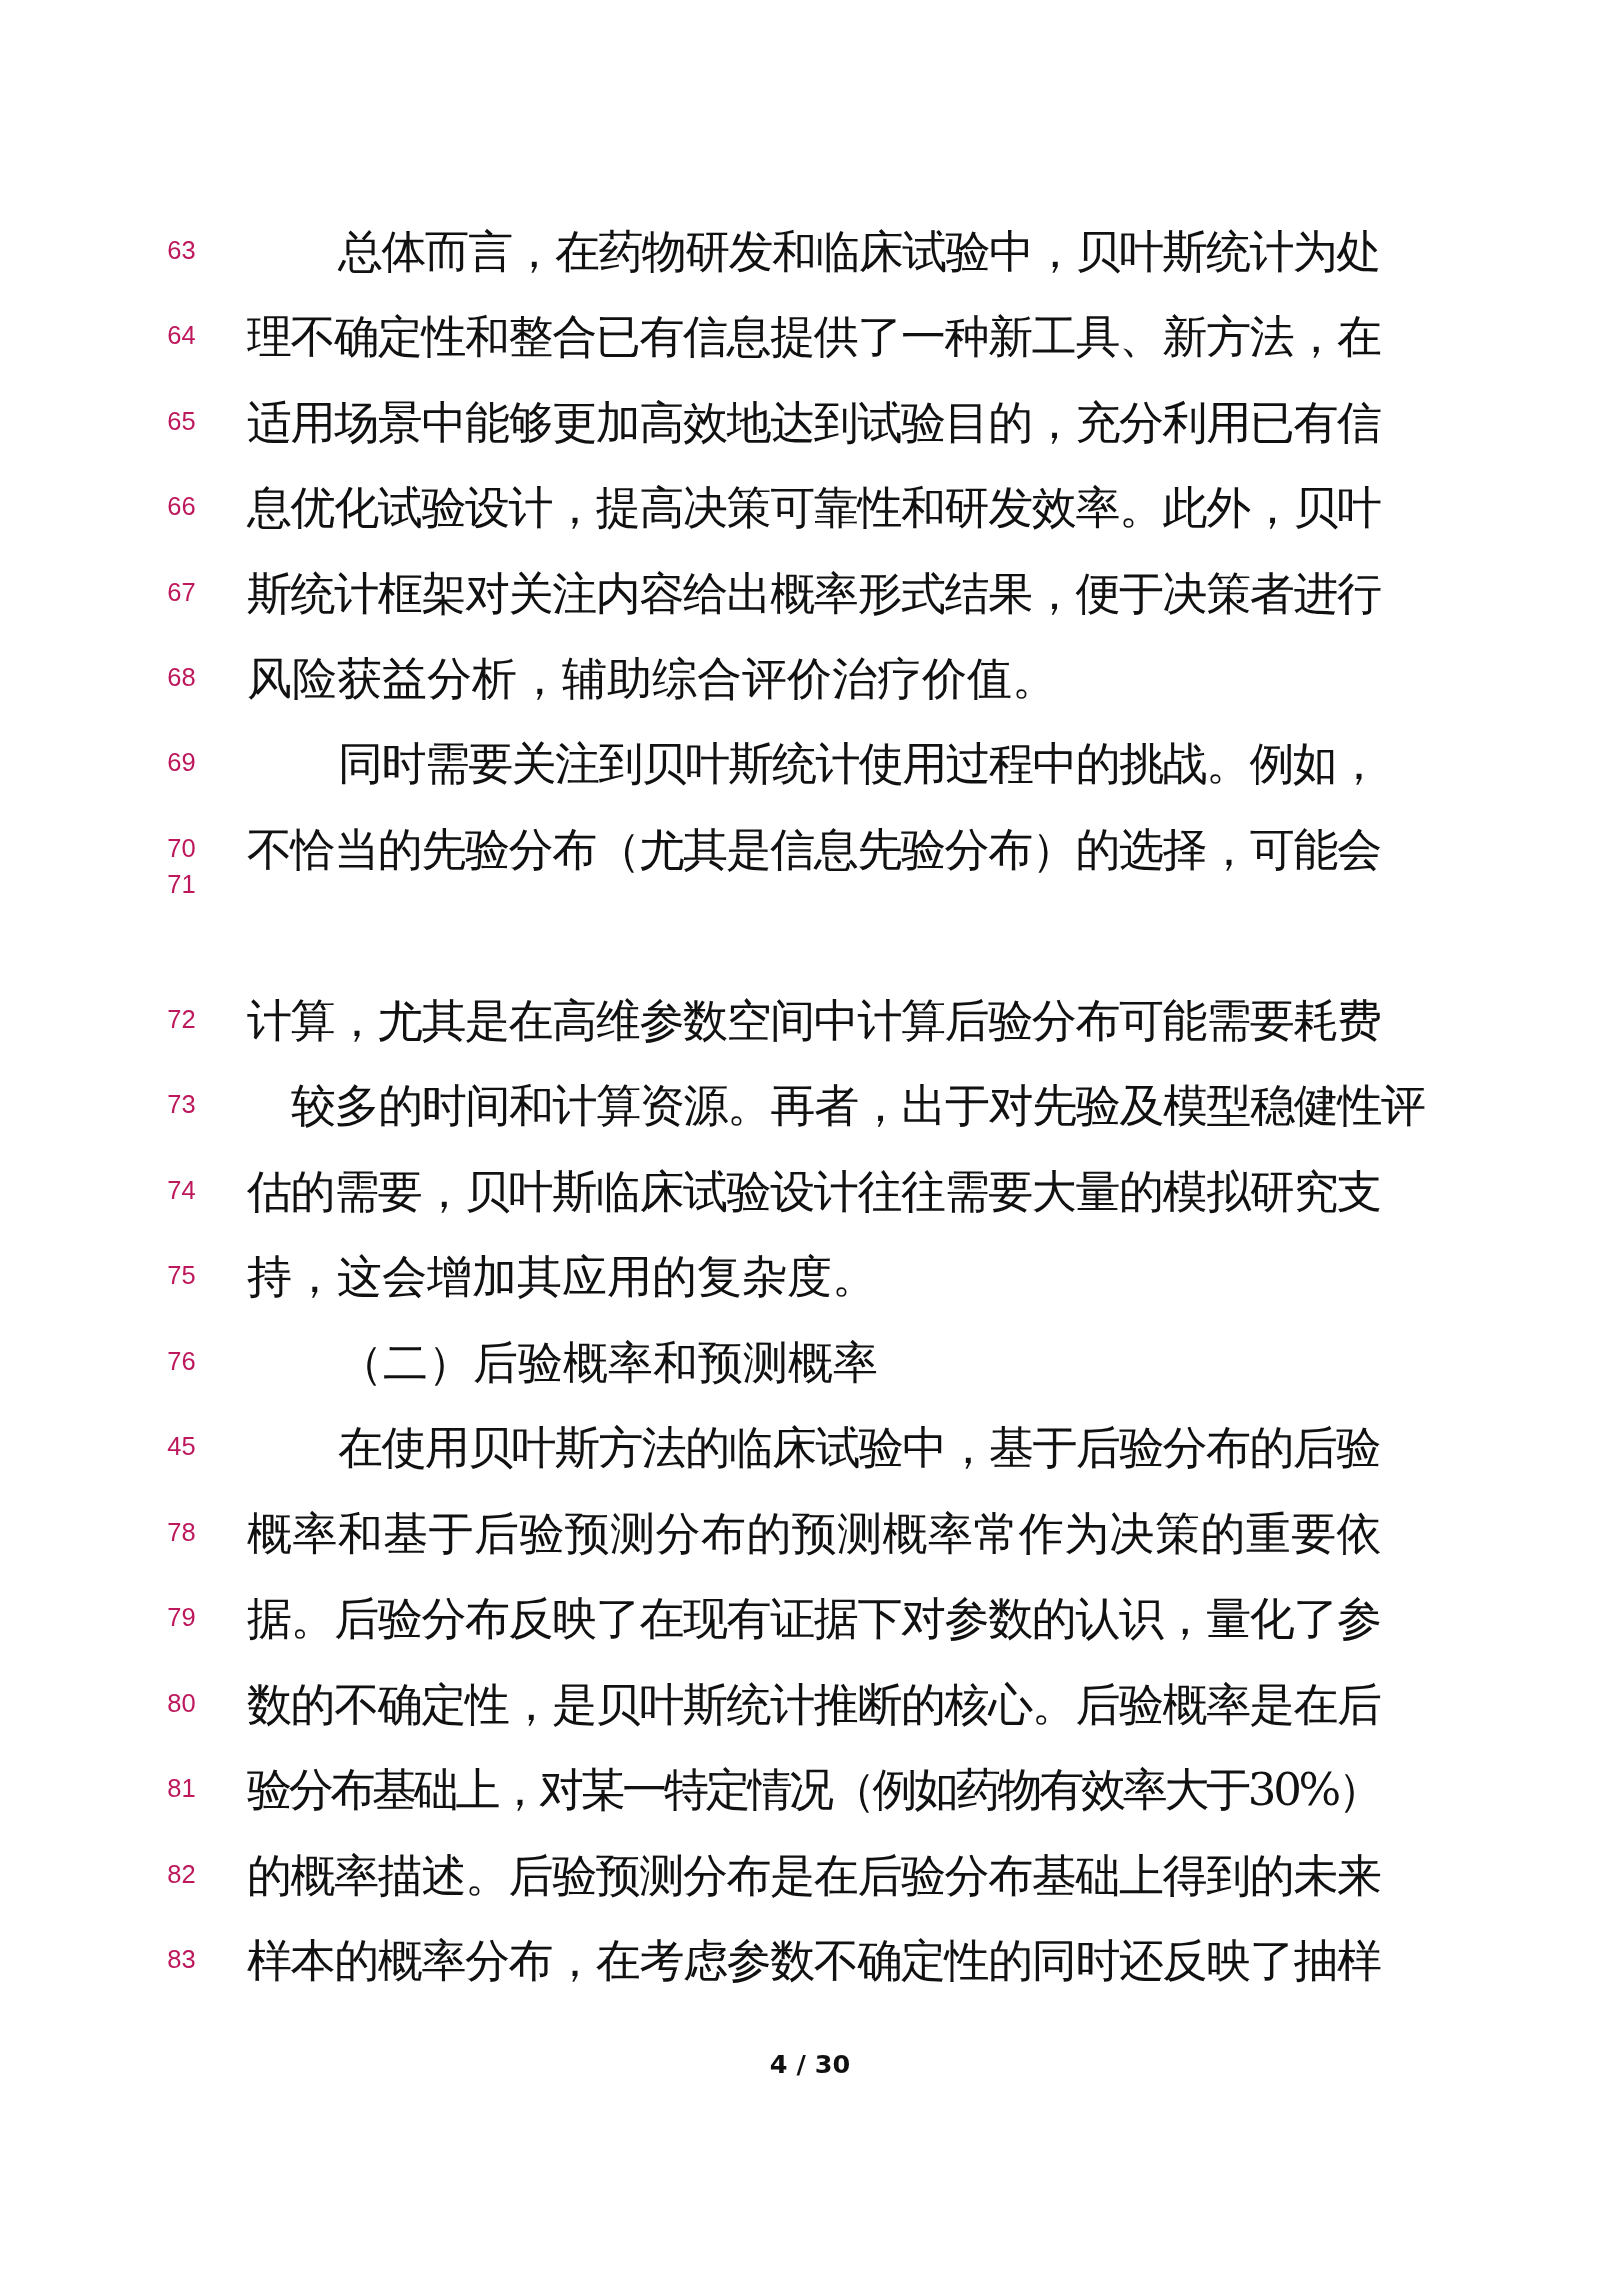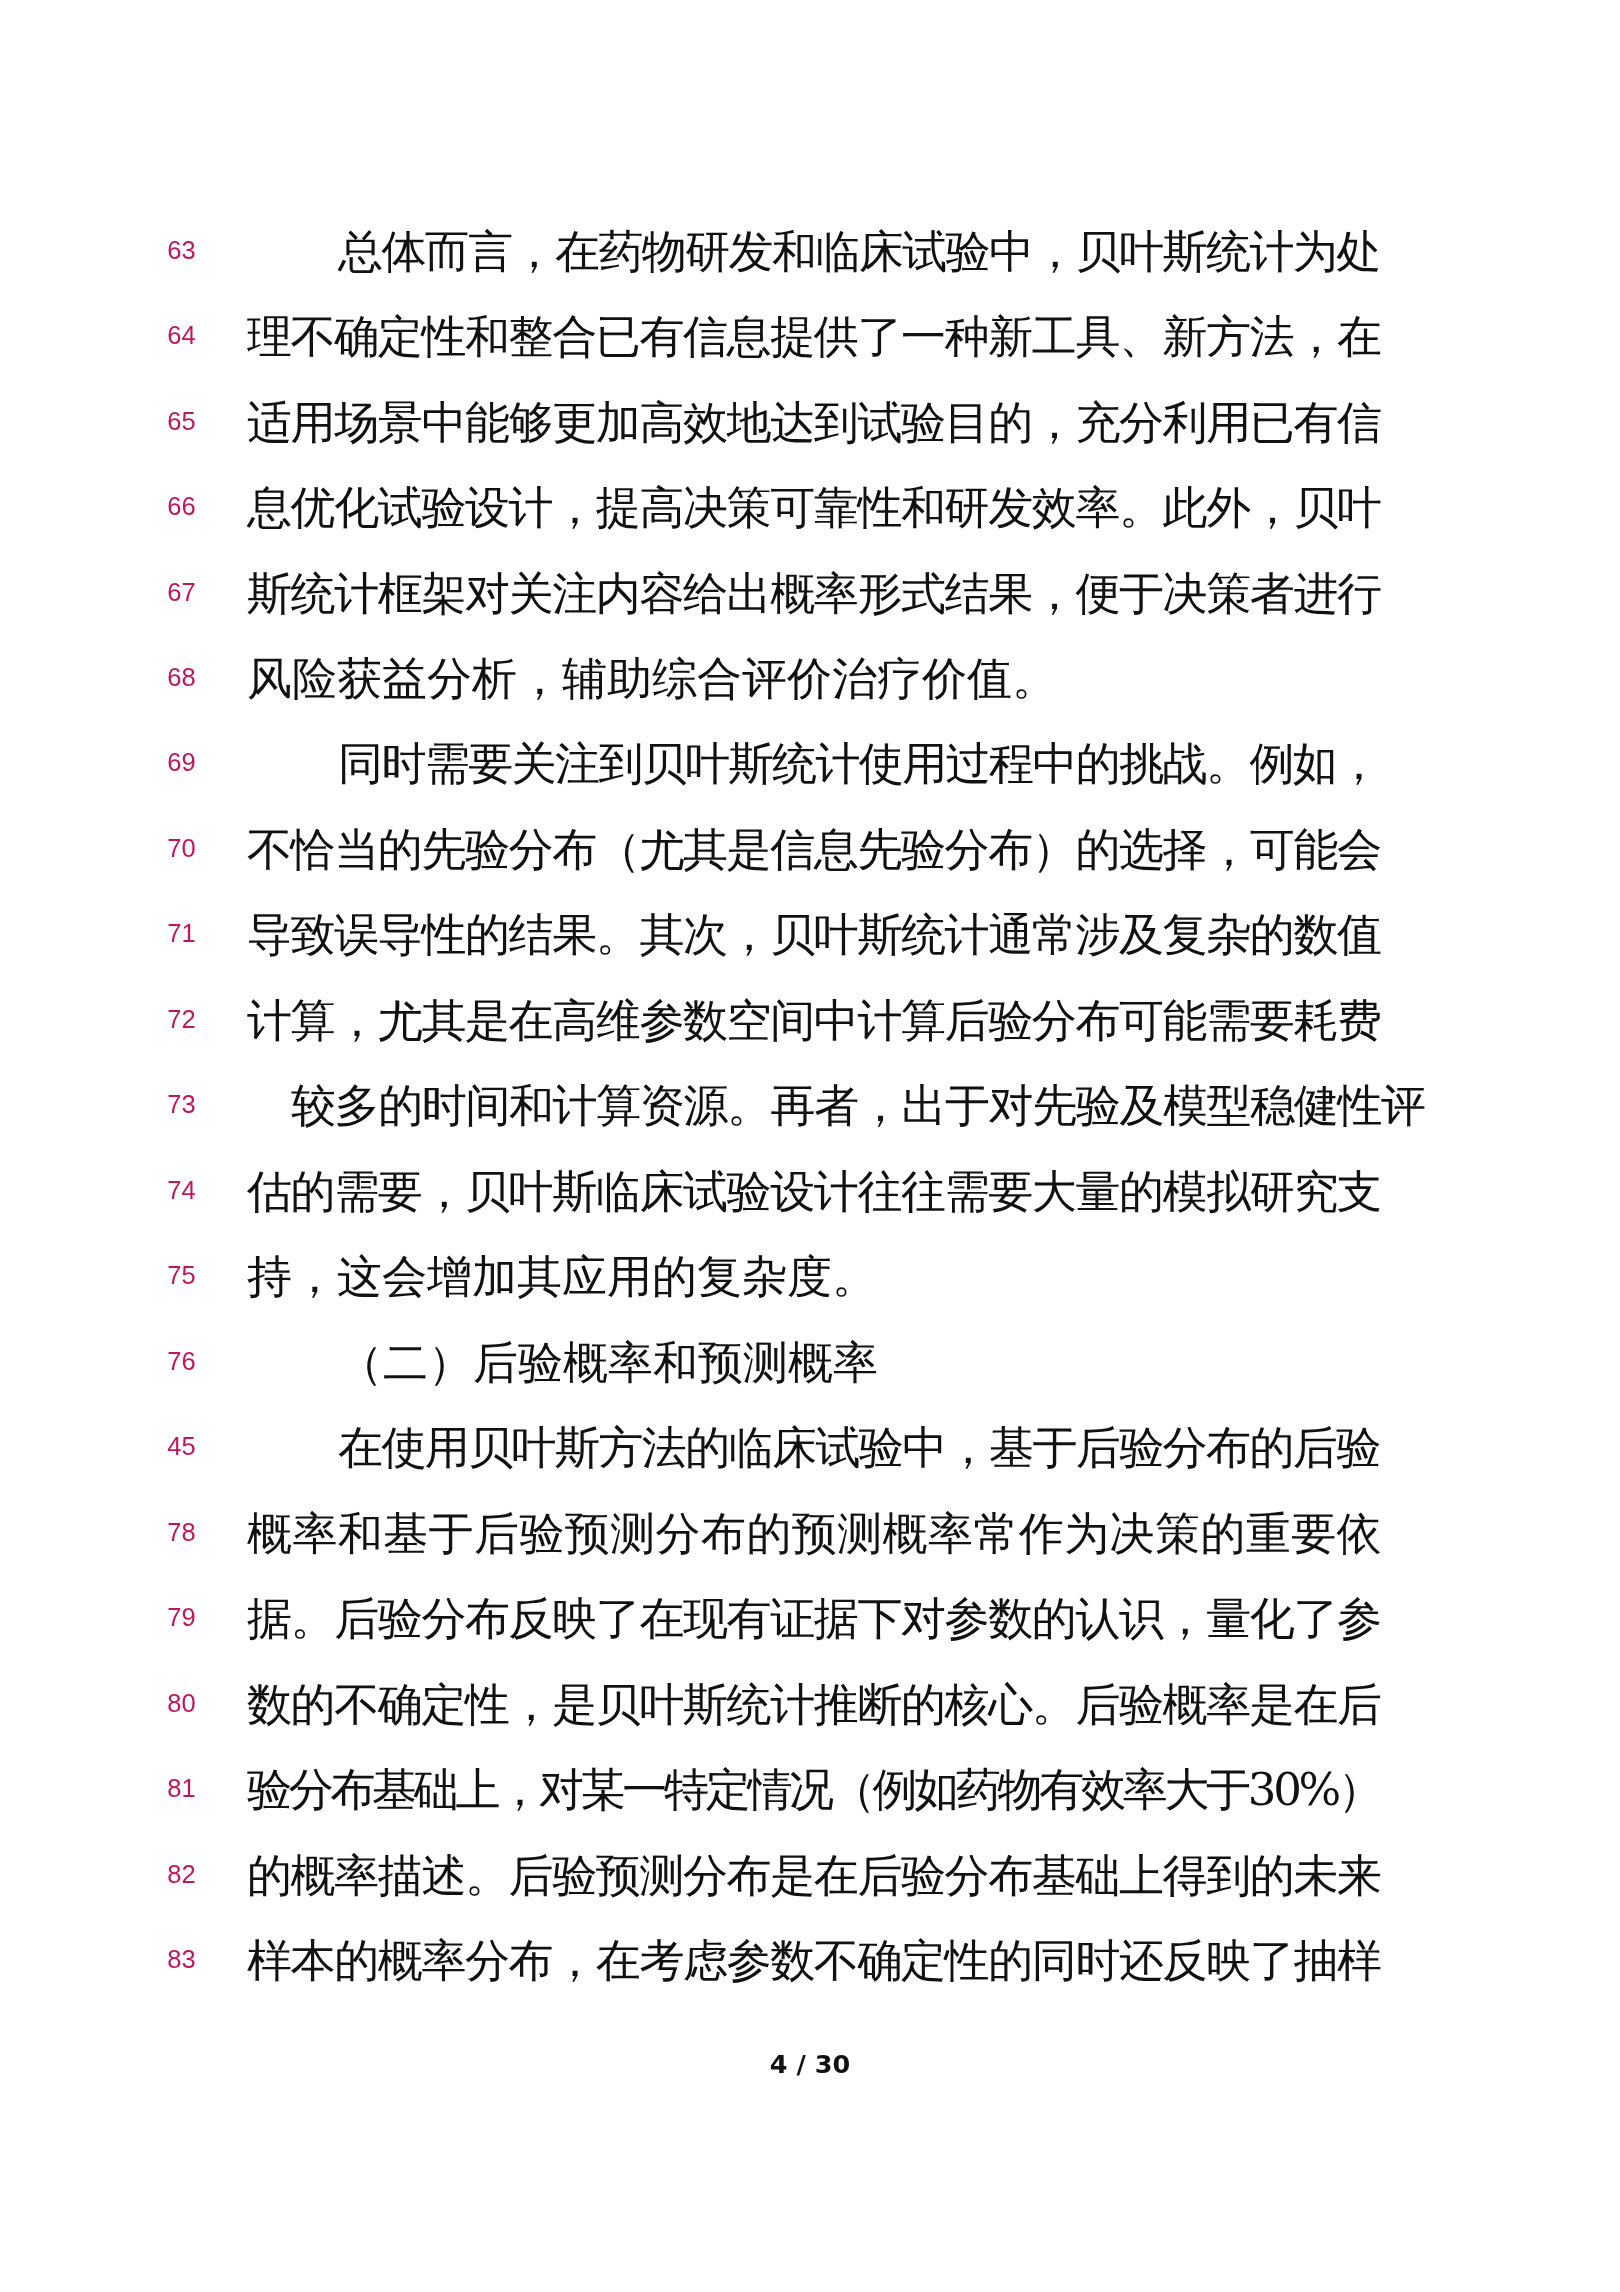--- a/index.html
+++ b/index.html
@@ -49,23 +49,22 @@
         <span class="txt last">风险获益分析，辅助综合评价治疗价值。</span>
       </div>
       <div class="line" style="top: 726px;">
         <span class="ln">69</span>
         <span class="txt indent" style="width: auto; letter-spacing: -1.6px;">同时需要关注到贝叶斯统计使用过程中的挑战。例如，</span>
       </div>
       <div class="line" style="top: 812px;">
         <span class="ln">70</span>
         <span class="txt" style="width: auto; letter-spacing: -1.4px;">不恰当的先验分布（尤其是信息先验分布）的选择，可能会</span>
       </div>
-      <div class="line" style="top: 897px;">
+      <div class="line" style="top: 848px;">
         <span class="ln">71</span>
-        <span class="txt" style="width: auto; letter-spacing: -1.4px;">导致误导性的结果。其次，贝叶斯统计通常涉及复杂的数值</span>
       </div>
       <div class="line" style="top: 983px;">
         <span class="ln">72</span>
         <span class="txt" style="width: auto; letter-spacing: -1.4px;">计算，尤其是在高维参数空间中计算后验分布可能需要耗费</span>
       </div>
       <div class="line" style="top: 1068px;">
         <span class="ln">73</span>
         <span class="txt" style="width: auto; letter-spacing: -1.4px; margin-left: 44px;">较多的时间和计算资源。再者，出于对先验及模型稳健性评</span>
       </div>
       <div class="line" style="top: 1154px;">

